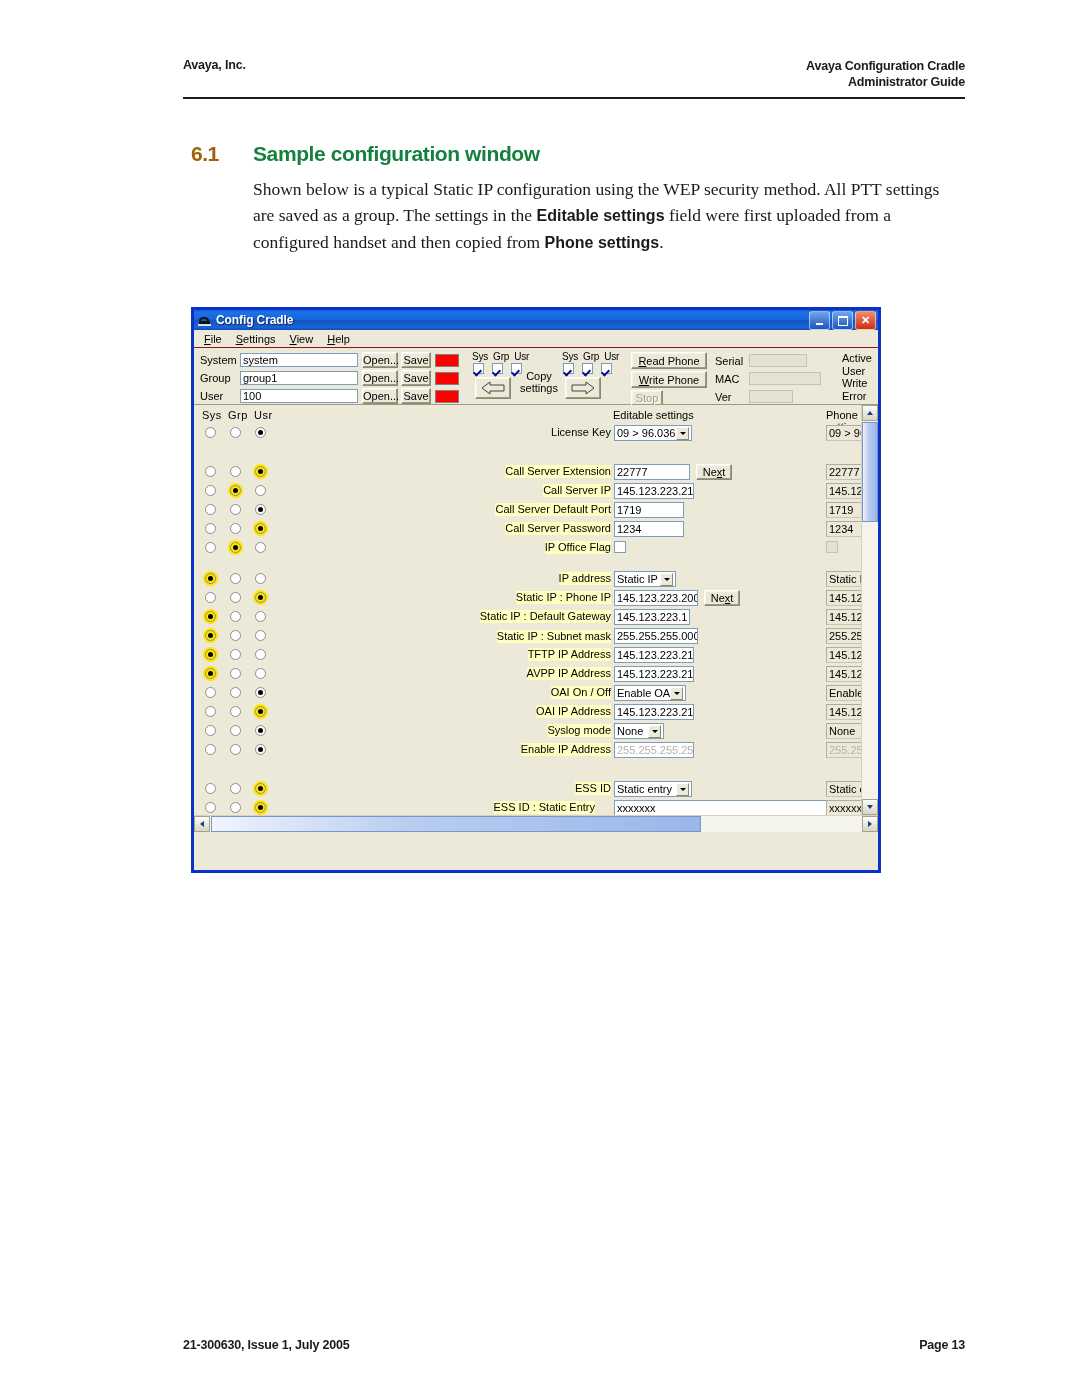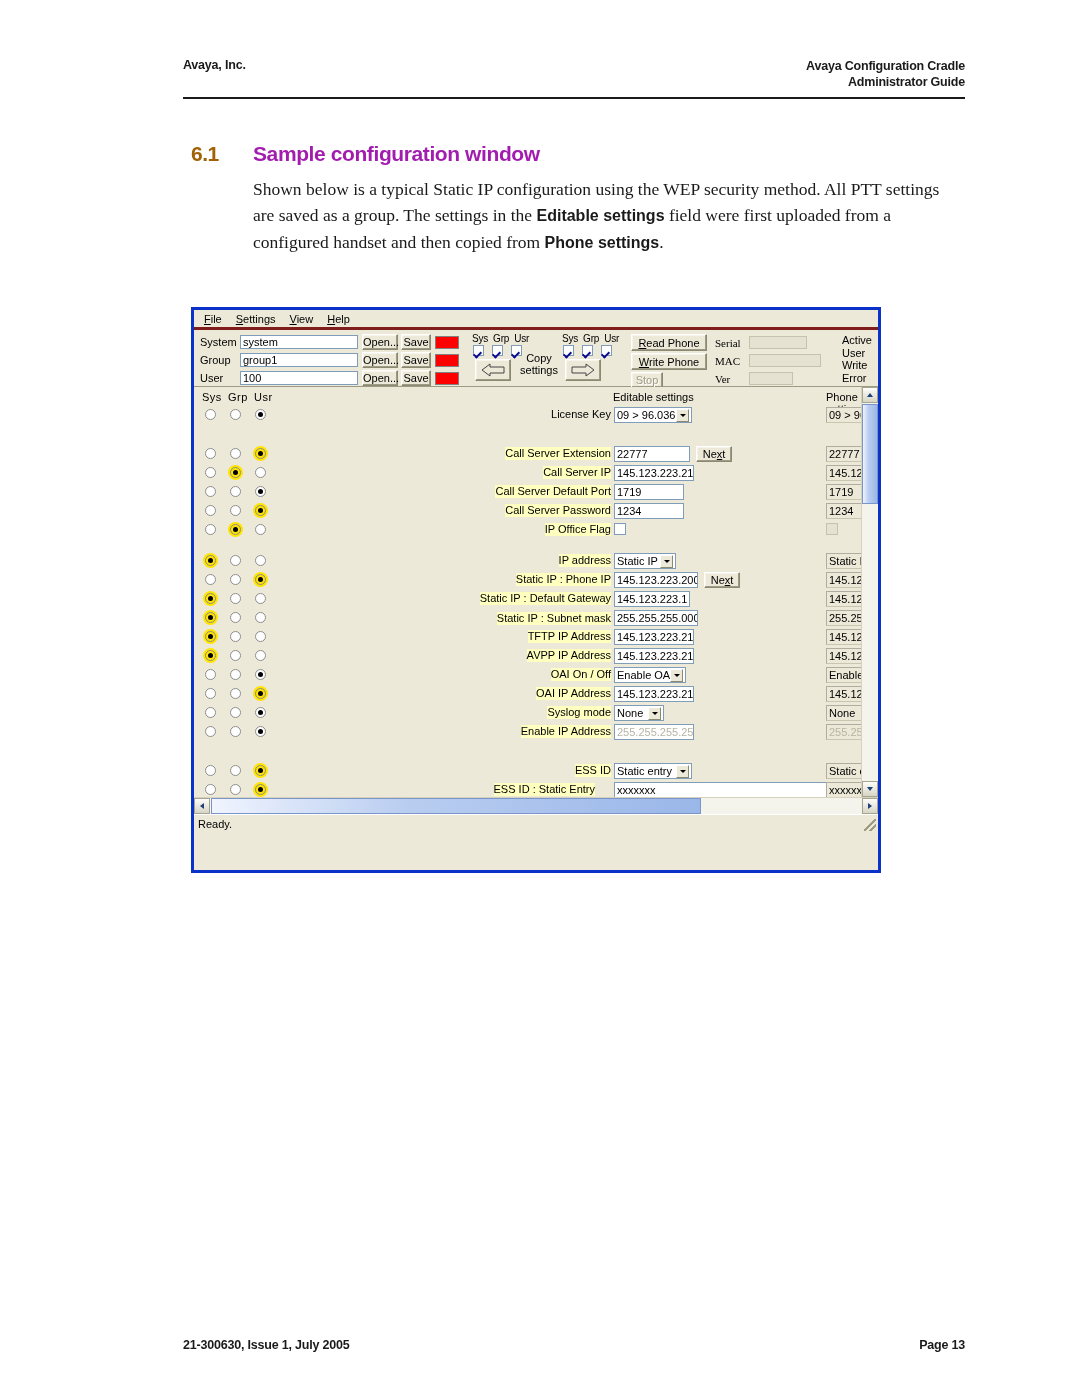--- a/index.html
+++ b/index.html
@@ -27,21 +27,21 @@
     background: #1a1a1a;
   }
 
   .sec-num {
     position: absolute; left: 191px; top: 142px;
     font-size: 21px; font-weight: bold; color: #a16207;
     font-family: "Liberation Sans", sans-serif; letter-spacing: -0.5px;
   }
   .sec-title {
     position: absolute; left: 253px; top: 142px;
-    font-size: 21px; font-weight: bold; color: #a21caf;
+    font-size: 21px; font-weight: bold; color: #15803d;
     font-family: "Liberation Sans", sans-serif; letter-spacing: -0.4px;
   }
   .body-para {
     position: absolute; left: 253px; top: 176px; width: 700px;
     font-family: "Liberation Serif", serif;
     font-size: 17.5px; line-height: 26px; color: #1a1a1a;
   }
   .body-para b { font-family: "Liberation Sans", sans-serif; font-size: 16px; font-weight: bold; }
 
   .page-footer {
@@ -85,21 +85,21 @@
   }
   .tb-btn.min  { background: linear-gradient(to bottom,#6fa4ef,#1f55bb); }
   .tb-btn.max  { background: linear-gradient(to bottom,#6fa4ef,#1f55bb); }
   .tb-btn.close{ background: linear-gradient(to bottom,#f08b6c,#cf2f15); }
   .glyph-min { width: 7px; height: 2px; background: #fff; margin-top: 6px; }
   .glyph-max { width: 8px; height: 7px; border: 1px solid #fff; border-top-width: 2px; }
   .glyph-x   { font-size: 11px; font-family: "Liberation Sans", sans-serif; }
 
   .menubar {
     height: 17px; background: #ece9d8; display: flex; align-items: center;
-    padding-left: 3px; border-bottom: 3px solid #7f1d1d;
+    padding-left: 3px; border-bottom: 1px solid #7f1d1d;
   }
   .menu-item { padding: 1px 7px; font-size: 11px; }
   .menu-item u { text-decoration: underline; }
 
   
   .toolbar {
     position: relative; height: 56px;
     background: #ece9d8;
     border-bottom: 1px solid #9d9b83;
   }
@@ -134,21 +134,21 @@
     width: 36px; height: 22px; background: #ece9d8;
     border: 1px solid #8b8972; border-top-color: #fff; border-left-color: #fff;
     box-shadow: inset -1px -1px 0 #9d9b83, inset 1px 1px 0 #f7f5ea;
     display: flex; align-items: center; justify-content: center;
     box-sizing: border-box;
   }
   .ro-field {
     border: 1px solid #c5c2ae; background: #e5e2d2; height: 13px;
     box-sizing: border-box;
   }
-  .sm-lbl { font-size: 11px; font-family: Liberation Serif, serif; }
+  .sm-lbl { font-size: 11px; }
   .status-words { font-size: 11px; line-height: 12.5px; }
 
   
   .panel {
     position: relative;
     height: 410px;
     background: #ece9d8;
     overflow: hidden;
   }
   .panel-inner { position: absolute; left: 0; top: 0; width: 648px; height: 410px; }
@@ -273,20 +273,41 @@
 
 <div class="sec-num">6.1</div>
 <div class="sec-title">Sample configuration window</div>
 
 <div class="body-para">
   <span>Shown below is a typical Static IP configuration using the WEP security method. All PTT settings are saved as a group. The settings in the </span><b>Editable settings</b><span> field were first uploaded from a configured handset and then copied from </span><b>Phone settings</b><span>.</span>
 </div>
 
 <div class="appwin">
 
+  <div class="titlebar">
+    <span class="tb-icon">
+      <svg width="15" height="15" viewBox="0 0 15 15">
+        <rect x="2" y="8" width="11" height="4" rx="1" fill="#111"></rect>
+        <path d="M3 8 C3 4, 11 4, 11 8" stroke="#111" stroke-width="2" fill="none"></path>
+        <rect x="1" y="11" width="13" height="2" fill="#ddd"></rect>
+      </svg>
+    </span>
+    <span class="tb-text">Config Cradle</span>
+    <span class="tb-buttons">
+      <span class="tb-btn min">
+          <span class="glyph-min"></span>
+        </span>
+      <span class="tb-btn max">
+          <span class="glyph-max"></span>
+        </span>
+      <span class="tb-btn close">
+          <span class="glyph-x">✕</span>
+        </span>
+    </span>
+  </div>
 
   <div class="menubar">
     <span class="menu-item"><u>F</u>ile</span>
     <span class="menu-item"><u>S</u>ettings</span>
     <span class="menu-item"><u>V</u>iew</span>
     <span class="menu-item"><u>H</u>elp</span>
   </div>
 
   <div class="toolbar">
 
@@ -545,22 +566,18 @@
   <div class="hscroll">
     <div class="sb-btn" style="position:absolute;left:0;top:0;">
         <span class="tri-lf-s"></span>
       </div>
     <div class="sb-thumb" style="left:17px;top:0;height:16px;width:490px;"></div>
     <div class="sb-btn" style="position:absolute;right:0;top:0;">
         <span class="tri-rt-s"></span>
       </div>
   </div>
 
-  <div class="statusbar">
-    <span>Ready.</span>
-    <span class="grip"></span>
-  </div>
 </div>
 
 <div class="page-footer">
   <div class="ftr-left">21-300630, Issue 1, July 2005</div>
   <div class="ftr-right">Page 13</div>
 </div>
 
 </body></html>

